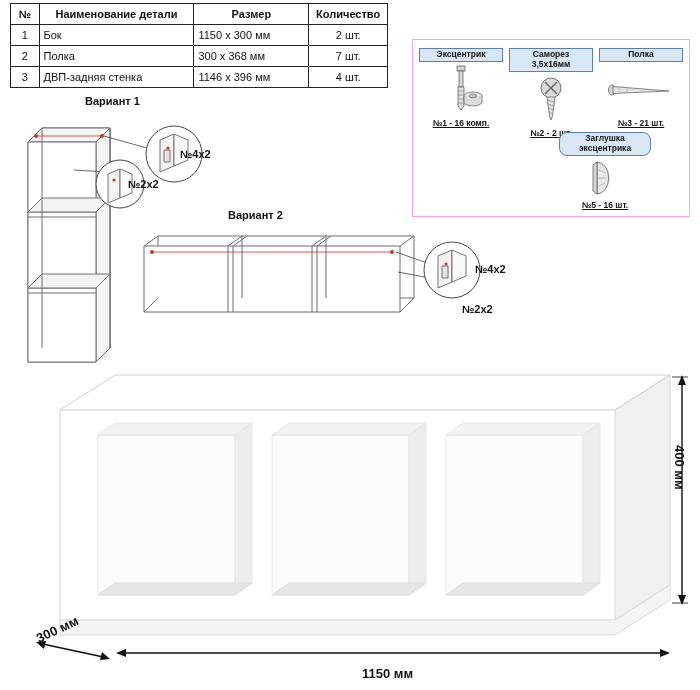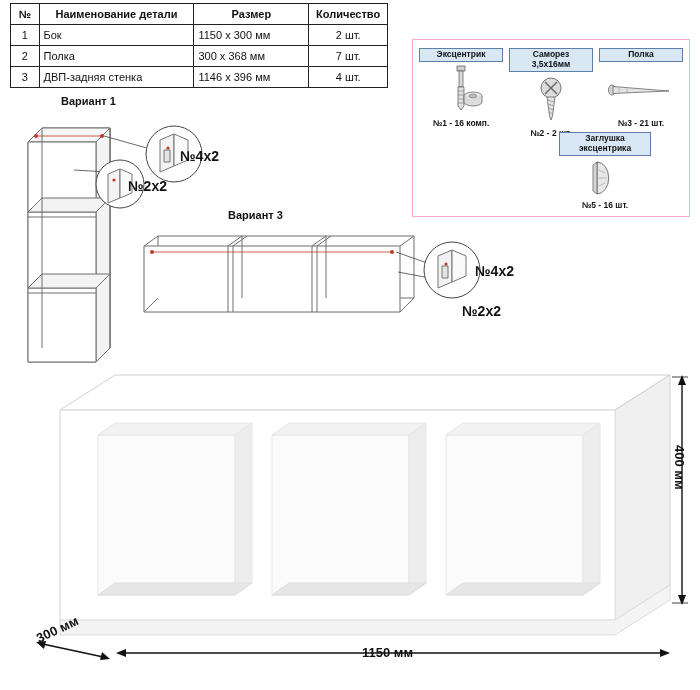--- a/index.html
+++ b/index.html
@@ -59,32 +59,33 @@
     line-height: 1.15;
     padding: 1px 2px;
     display: block;
     margin: 0 auto;
   }
   .hw-caption {
     font-size: 8.5px;
     font-weight: bold;
     margin-top: 2px;
     display: block;
+    text-decoration: underline;
   }
   .hw-art { height: 54px; position: relative; }
 
   
   .variant-label {
     font-size: 11px;
     font-weight: bold;
   }
 
   
   .callout-label {
-    font-size: 14px;
+    font-size: 11px;
     font-weight: bold;
   }
 
   
   .dim-label {
     font-size: 13px;
     font-weight: bold;
   }
   .dim-vert {
     writing-mode: vertical-rl;
@@ -177,36 +178,36 @@
         <path d="M14,24.5 L70,29 L14,31.5 Z" fill="#e3e3e3" stroke="#555" stroke-width="0.7"></path>
         <line x1="20" y1="26" x2="20" y2="30.5" stroke="#888" stroke-width="0.5"></line>
         <line x1="28" y1="26.3" x2="28" y2="30.6" stroke="#888" stroke-width="0.5"></line>
       </svg>
     </div>
     <span class="hw-caption">№3 - 21 шт.</span>
   </div>
 
 
   <div class="hw-cell" style="left:146px; top:92px; width:92px;">
-    <span class="hw-title" style="white-space:pre-line;">Заглушка
+    <span class="hw-title" style="white-space:pre-line;border-radius:8px;">Заглушка
 эксцентрика</span>
     <div class="hw-art" style="height:42px;">
       <svg width="92" height="42" viewBox="0 0 92 42">
         <path d="M38,6 A11,15 0 0 1 38,38 Z" fill="#e8e8e8" stroke="#555" stroke-width="0.8"></path>
         <path d="M38,6 L38,38 L34,35 L34,9 Z" fill="#d6d6d6" stroke="#555" stroke-width="0.7"></path>
         <line x1="40" y1="14" x2="46" y2="17" stroke="#999" stroke-width="0.6"></line>
         <line x1="40" y1="22" x2="48" y2="22" stroke="#999" stroke-width="0.6"></line>
         <line x1="40" y1="30" x2="46" y2="27" stroke="#999" stroke-width="0.6"></line>
       </svg>
     </div>
     <span class="hw-caption">№5 - 16 шт.</span>
   </div>
 </div>
 
-<div class="abs variant-label" style="left:26px; top:95px;padding-left:35px;">Вариант 1</div>
+<div class="abs variant-label" style="left:50px; top:95px;padding-left:35px;">Вариант 1</div>
 
 <div class="abs" style="left:14px; top:110px;">
   <svg width="200" height="265" viewBox="0 0 200 265">
 
     <g stroke="#6f6f6f" stroke-width="1" fill="#ffffff">
 
       <polygon points="28,18 96,18 96,238 28,238" fill="#fdfdfd"></polygon>
       <polygon points="14,32 28,18 28,238 14,252" fill="#f2f2f2"></polygon>
       <polygon points="14,32 28,18 96,18 82,32" fill="#f6f6f6"></polygon>
       <polygon points="14,252 28,238 96,238 82,252" fill="#f0f0f0"></polygon>
@@ -243,21 +244,21 @@
     <g stroke="#666" stroke-width="0.9" fill="#f3f3f3">
       <polygon points="94,64 106,59 106,88 94,93"></polygon>
       <polygon points="106,59 118,64 118,83 106,88" fill="#fafafa"></polygon>
     </g>
     <circle cx="100" cy="70" r="1.6" fill="#c0392b"></circle>
   </svg>
 </div>
 <div class="abs callout-label" style="left:180px; top:148px;">№4х2</div>
 <div class="abs callout-label" style="left:128px; top:178px;">№2х2</div>
 
-<div class="abs variant-label" style="left:228px; top:209px;">Вариант 3</div>
+<div class="abs variant-label" style="left:228px; top:209px;">Вариант 2</div>
 
 <div class="abs" style="left:130px; top:222px;">
   <svg width="360" height="110" viewBox="0 0 360 110">
     <g stroke="#6f6f6f" stroke-width="1" fill="#ffffff">
 
       <polygon points="28,14 284,14 284,76 28,76" fill="#fdfdfd"></polygon>
 
       <polygon points="14,24 270,24 270,90 14,90" fill="#ffffff"></polygon>
 
       <line x1="14" y1="24" x2="28" y2="14"></line>
@@ -335,14 +336,14 @@
     <polygon points="96,298 106,294 106,302" fill="#111"></polygon>
     <polygon points="650,298 640,294 640,302" fill="#111"></polygon>
 
     <line x1="18" y1="288" x2="88" y2="303" stroke="#111" stroke-width="1.4"></line>
     <polygon points="16,287 26,286 24,294" fill="#111"></polygon>
     <polygon points="90,304 80,305 82,297" fill="#111"></polygon>
   </svg>
 </div>
 
 <div class="abs dim-label dim-vert" style="left:672px; top:445px;">400 мм</div>
-<div class="abs dim-label" style="left:362px; top:645px;">1150 мм</div>
+<div class="abs dim-label" style="left:362px; top:666px;">1150 мм</div>
 <div class="abs dim-label dim-rot" style="left:34px; top:632px;">300 мм</div>
 
 </body></html>

